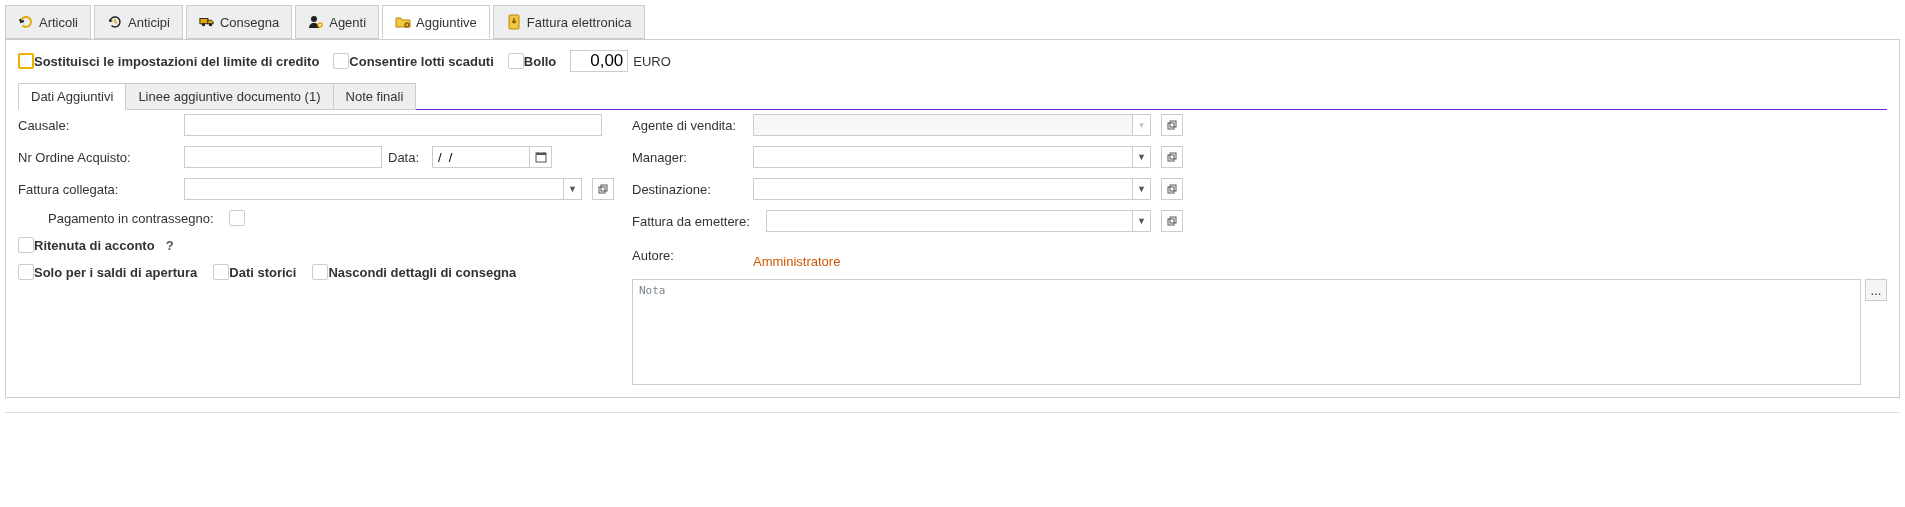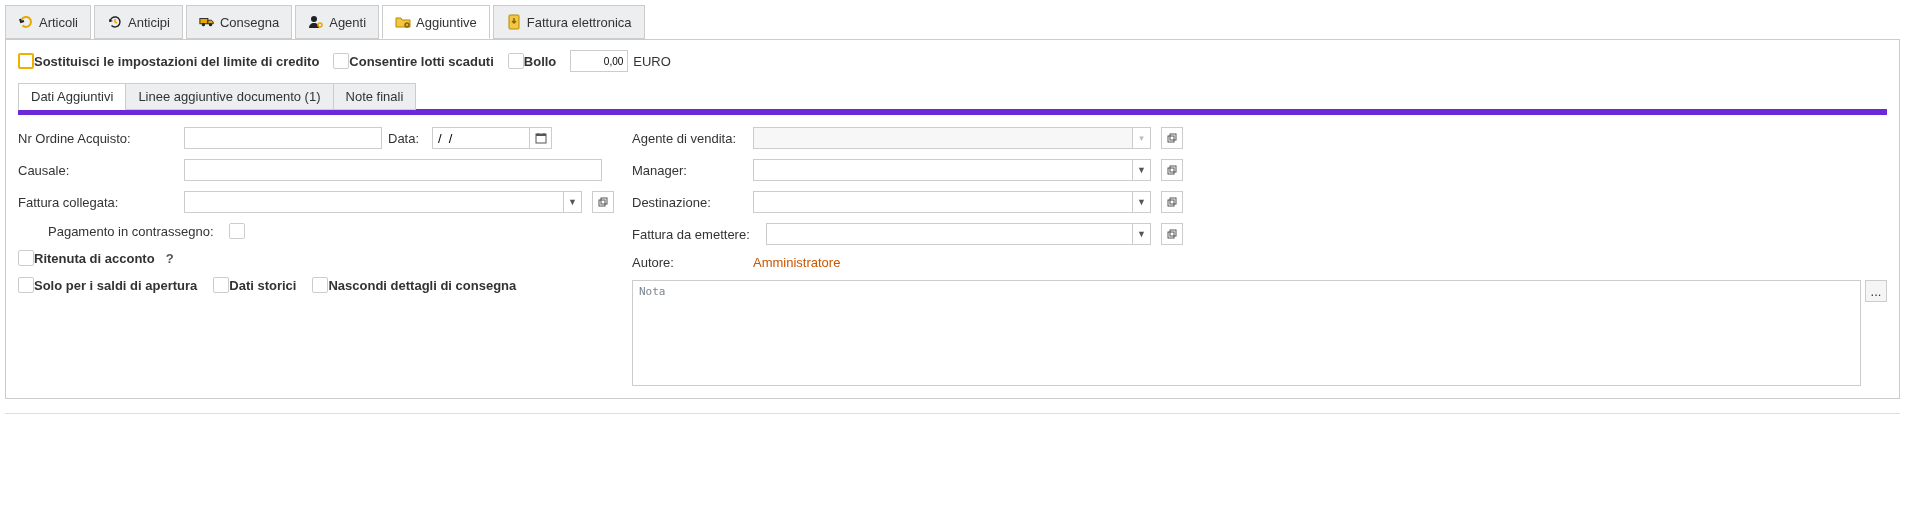--- a/index.html
+++ b/index.html
@@ -76,28 +76,28 @@
     display: inline-flex;
     align-items: center;
     gap: 5px;
   }
   .currency-input {
     width: 58px;
     height: 22px;
     border: 1px solid #ccc;
     text-align: right;
     padding: 2px 4px;
-    font-size: 10px;
+    font-size: 17px;
   }
 
   
   .inner-tabs {
     display: flex;
-    border-bottom: 6px solid #6d28d9;
-    margin-bottom: 12px;
+    border-bottom: 1px solid #6d28d9;
+    margin-bottom: 4px;
   }
   .inner-tab {
     padding: 5px 12px;
     border: 1px solid #ccc;
     background: #eceeef;
     margin-right: -1px;
     cursor: pointer;
     position: relative;
     top: 1px;
   }
@@ -178,21 +178,21 @@
     border: 1px solid #ccc;
     background: #fff;
     margin-left: 4px;
     display: inline-flex;
     align-items: center;
     justify-content: center;
     cursor: pointer;
     font-size: 12px;
     color: #555;
   }
-  .readonly-val { color: #cc5500; }
+  .readonly-val { color: #cc5500; margin-top: 12px; }
   .checkbox-row {
     display: flex;
     align-items: center;
     gap: 16px;
   }
   .help-q {
     width: 18px;
     height: 18px;
     display: inline-flex;
     align-items: center;
@@ -329,42 +329,42 @@
     <div class="inner-tab">
       <span>Note finali</span>
     </div>
   </div>
 
   <div class="form-area">
 
     <div class="col-left">
 
       <div class="form-row">
+        <span class="label">Causale:</span>
+        <input class="text-input w-wide" style="">
+      </div>
+
+      <div class="form-row">
         <span class="label">Nr Ordine Acquisto:</span>
         <input class="text-input w-med" style="">
         <span class="label" style="width:38px;">Data:</span>
         <div class="date-wrap">
           <input class="text-input" value="/  /" style="">
           <span class="cal-btn">
             <svg width="12" height="12" viewBox="0 0 12 12">
                 <rect x="1" y="2" width="10" height="9" fill="none" stroke="#555"></rect>
                 <rect x="1" y="2" width="10" height="2" fill="#555"></rect>
                 <line x1="3" y1="1" x2="3" y2="3" stroke="#555"></line>
                 <line x1="9" y1="1" x2="9" y2="3" stroke="#555"></line>
               </svg>
           </span>
         </div>
       </div>
 
       <div class="form-row">
-        <span class="label">Causale:</span>
-        <input class="text-input w-wide" style="">
-      </div>
-
-      <div class="form-row">
         <span class="label">Fattura collegata:</span>
         <div class="combo-wrap">
           <input class="text-input" style="width: 380px;">
           <span class="combo-btn">▼</span>
         </div>
         <span class="popout-btn">
           <svg width="10" height="10" viewBox="0 0 10 10">
               <rect x="1" y="3" width="6" height="6" fill="none" stroke="#555"></rect>
               <rect x="3" y="1" width="6" height="6" fill="none" stroke="#555"></rect>
             </svg>

